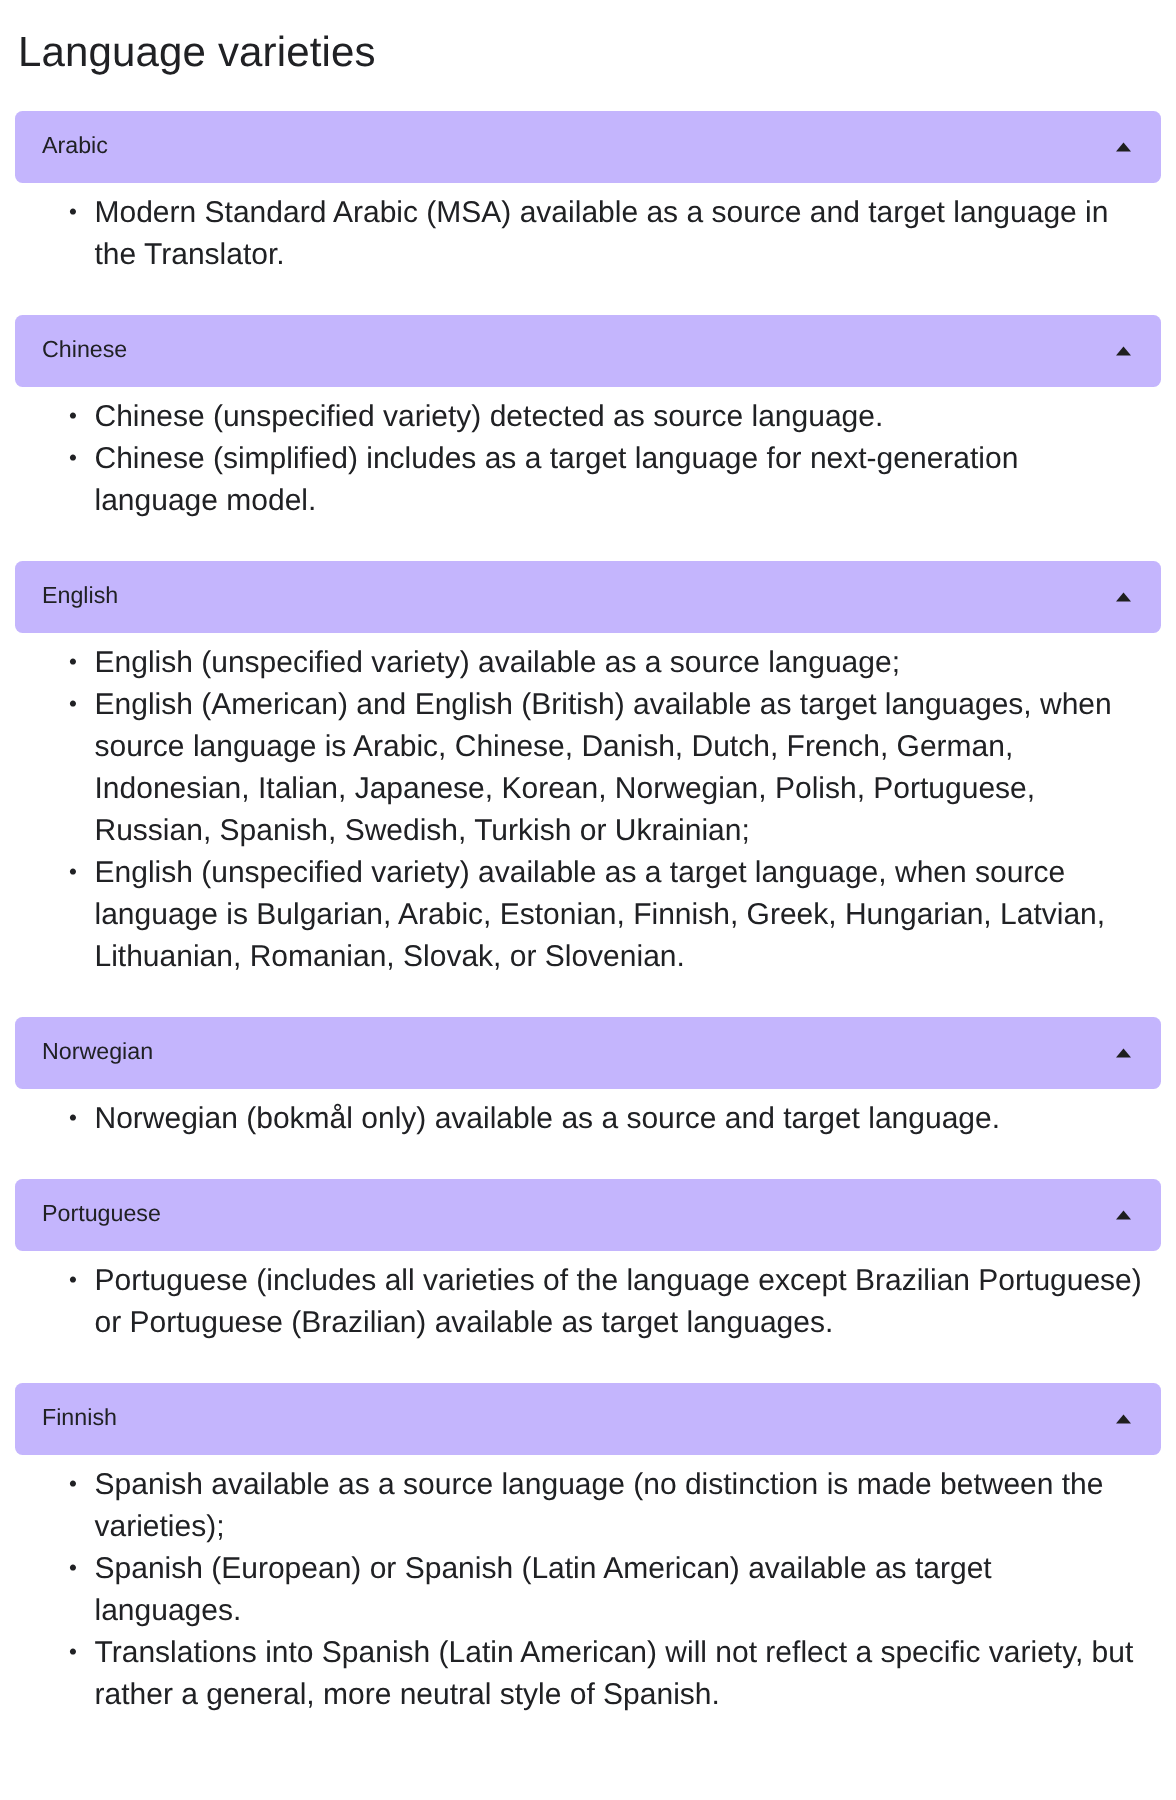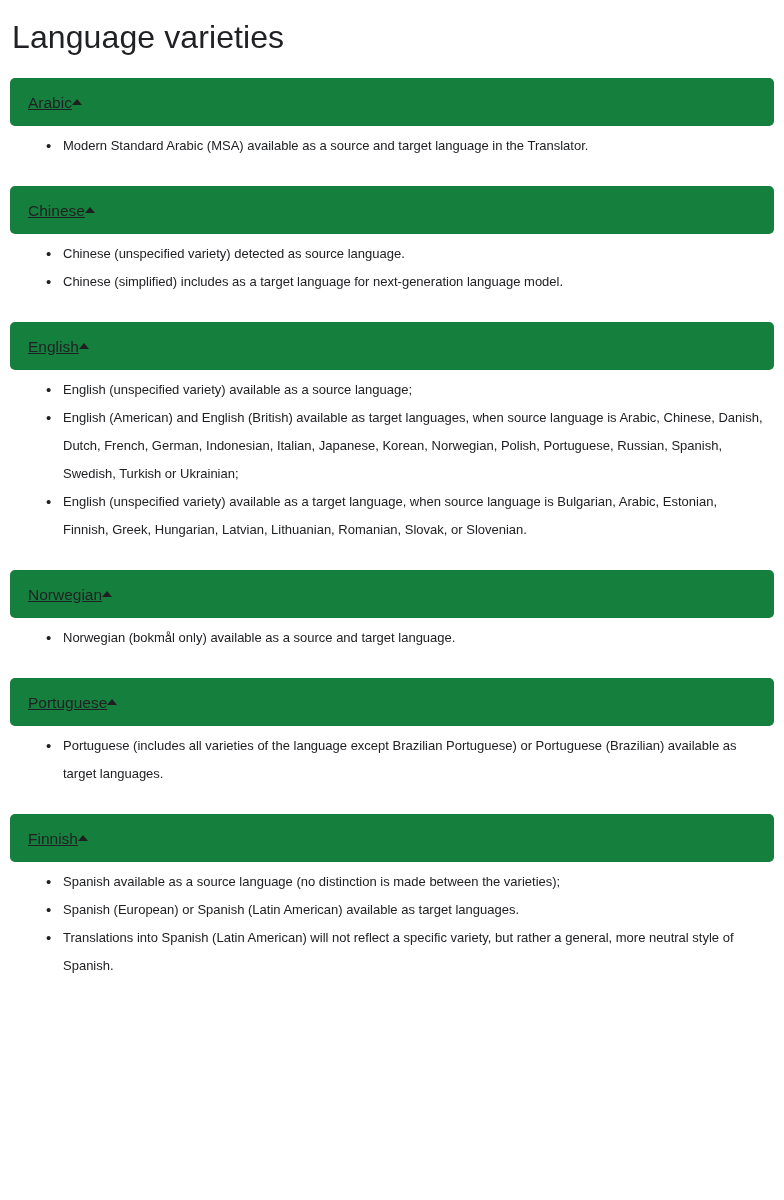--- a/index.html
+++ b/index.html
@@ -13,45 +13,44 @@
     min-height: 1200px;
     font-family: "Liberation Sans", sans-serif;
     color: #202124;
     -webkit-font-smoothing: antialiased;
   }
   .page {
     width: 784px;
     padding: 0 10px 0 10px;
   }
   .page-title {
-    font-size: 32px;
+    font-size: 28px;
     font-weight: 400;
     line-height: 1.2;
     color: #202124;
     margin: 0;
     padding: 18px 0 22px 2px;
     letter-spacing: 0.1px;
   }
   .accordion {
     display: block;
   }
   .accordion-section {
     display: block;
   }
   .accordion-header {
-    background: #15803d;
+    background: #c4b5fd;
     border-radius: 5px;
     height: 48px;
     display: flex;
     align-items: center;
-    justify-content: flex-start;
+    justify-content: space-between;
     padding: 0 18px 0 18px;
     cursor: pointer;
     user-select: none;
-    text-decoration: underline;
   }
   .accordion-title {
     font-size: 15.5px;
     font-weight: 400;
     color: #202124;
     line-height: 1;
   }
   .caret-icon {
     width: 0;
     height: 0;
@@ -64,21 +63,21 @@
   .accordion-body {
     padding: 6px 0 14px 0;
   }
   ul.bullets {
     margin: 0;
     padding: 0 10px 0 42px;
     list-style: none;
   }
   ul.bullets > li {
     position: relative;
-    font-size: 13px;
+    font-size: 20px;
     line-height: 28px;
     color: #202124;
     padding-left: 11px;
     margin: 0;
   }
   ul.bullets > li::before {
     content: "\2022";
     position: absolute;
     left: -6px;
     top: 0;

